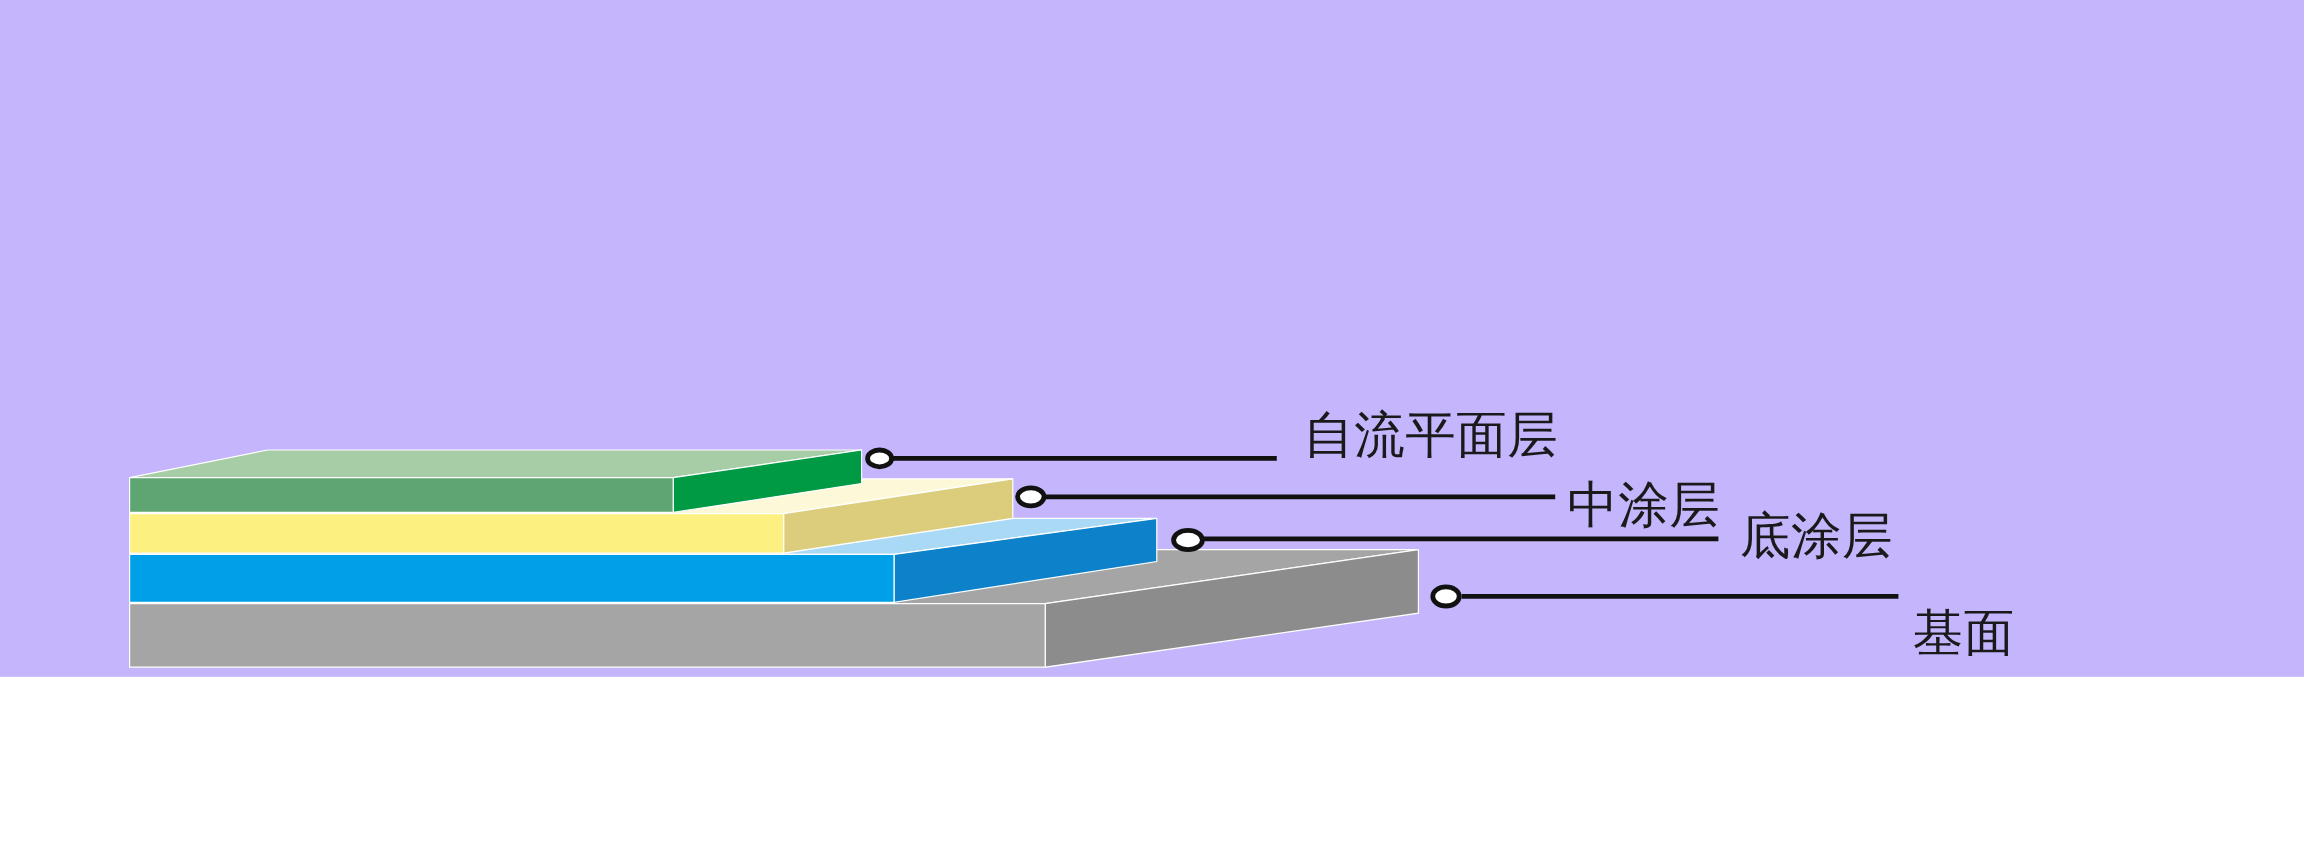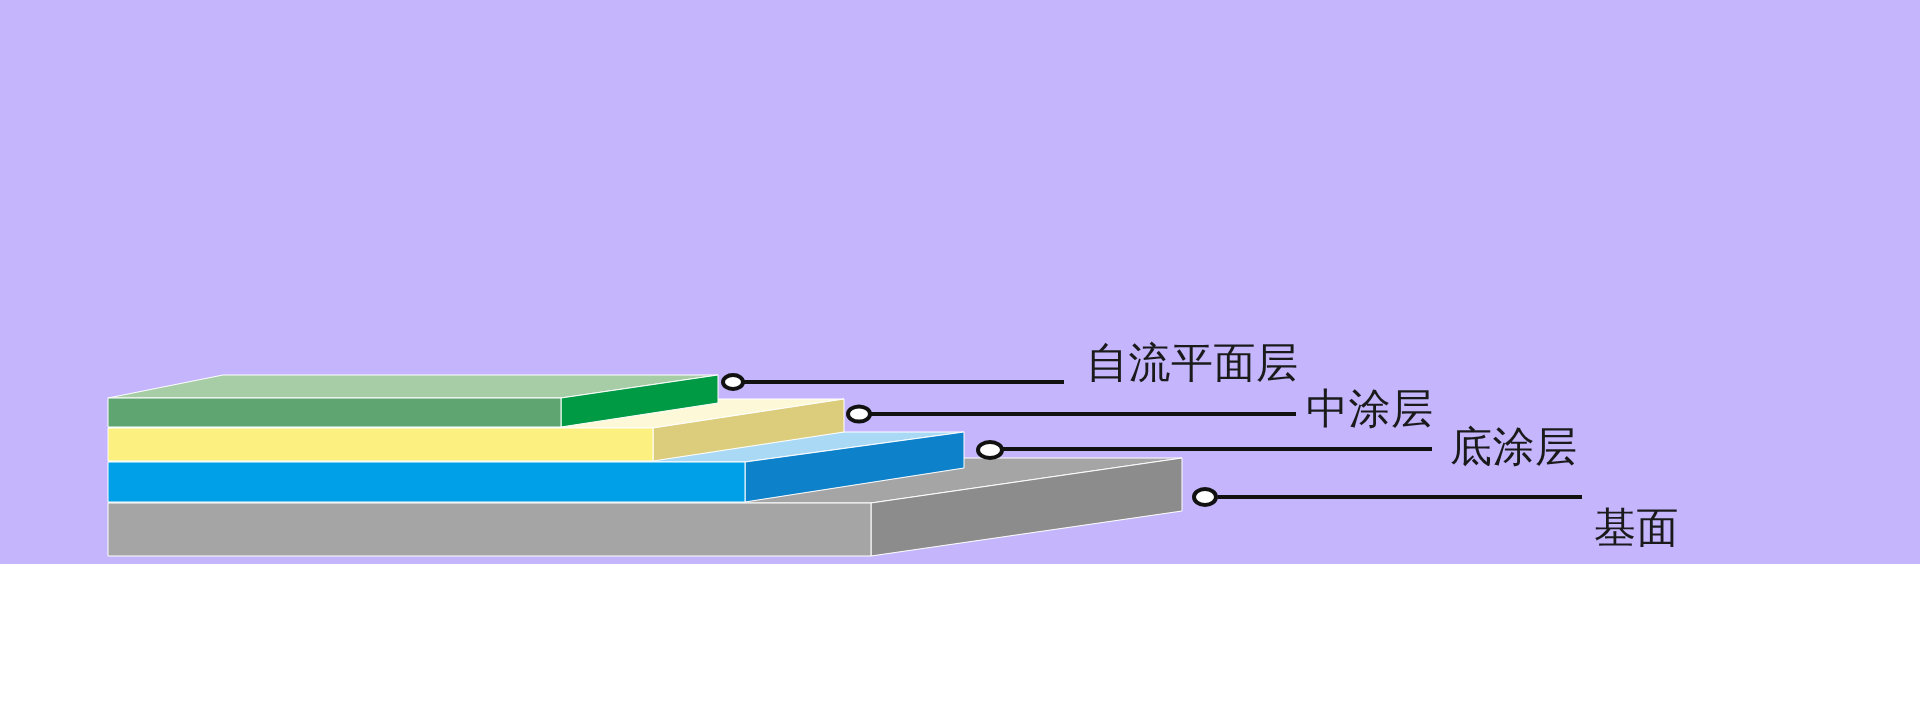--- a/index.html
+++ b/index.html
@@ -80,18 +80,18 @@
     </g>
 
     <g>
       <line x1="1218" y1="497" x2="1582" y2="497" stroke-width="4" stroke="#111111"></line>
       <ellipse cx="1205" cy="497" rx="11" ry="8" stroke-width="4" stroke="#111111" fill="#ffffff"></ellipse>
     </g>
   </svg>
 
   <div class="layer-label" style="left:1086px; top:342px;">自流平面层</div>
 
-  <div class="layer-label" style="left:1306px; top:388px;text-align:center;">中涂层</div>
+  <div class="layer-label" style="left:1306px; top:400px;text-align:center;">中涂层</div>
 
   <div class="layer-label" style="left:1450px; top:426px;">底涂层</div>
 
   <div class="layer-label" style="left:1594px; top:507px;">基面</div>
 </div>
 
 </body></html>

